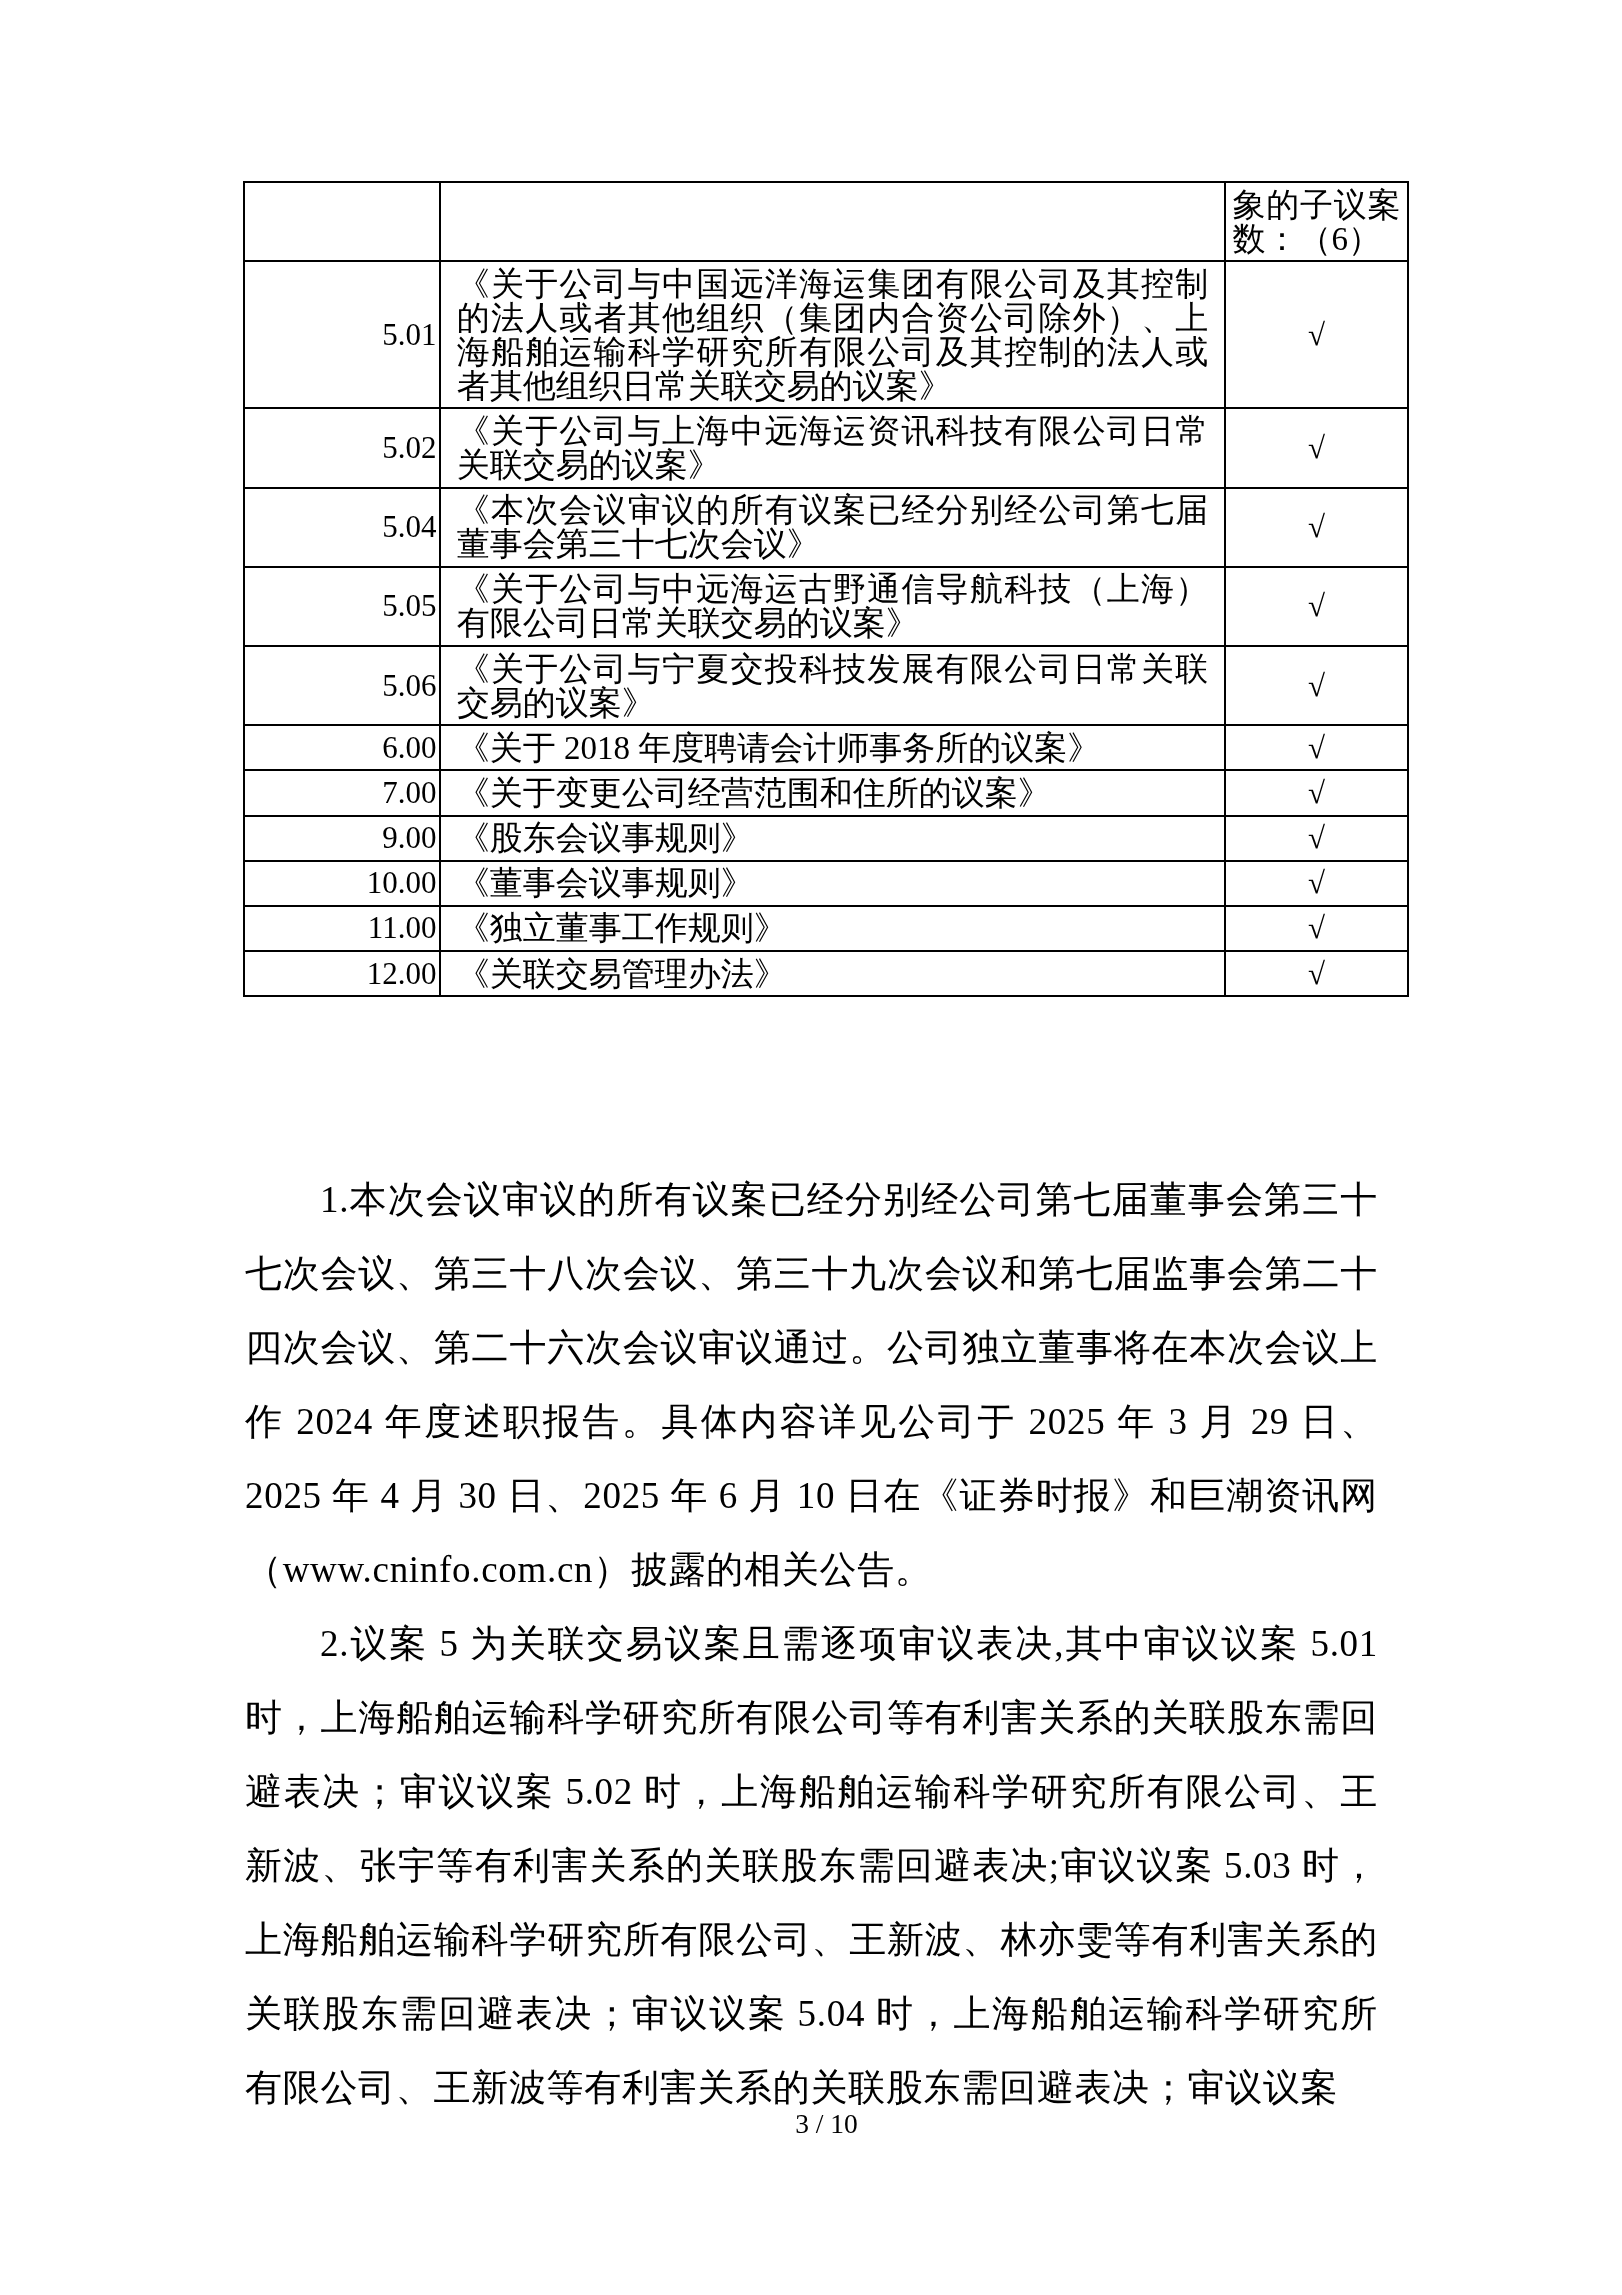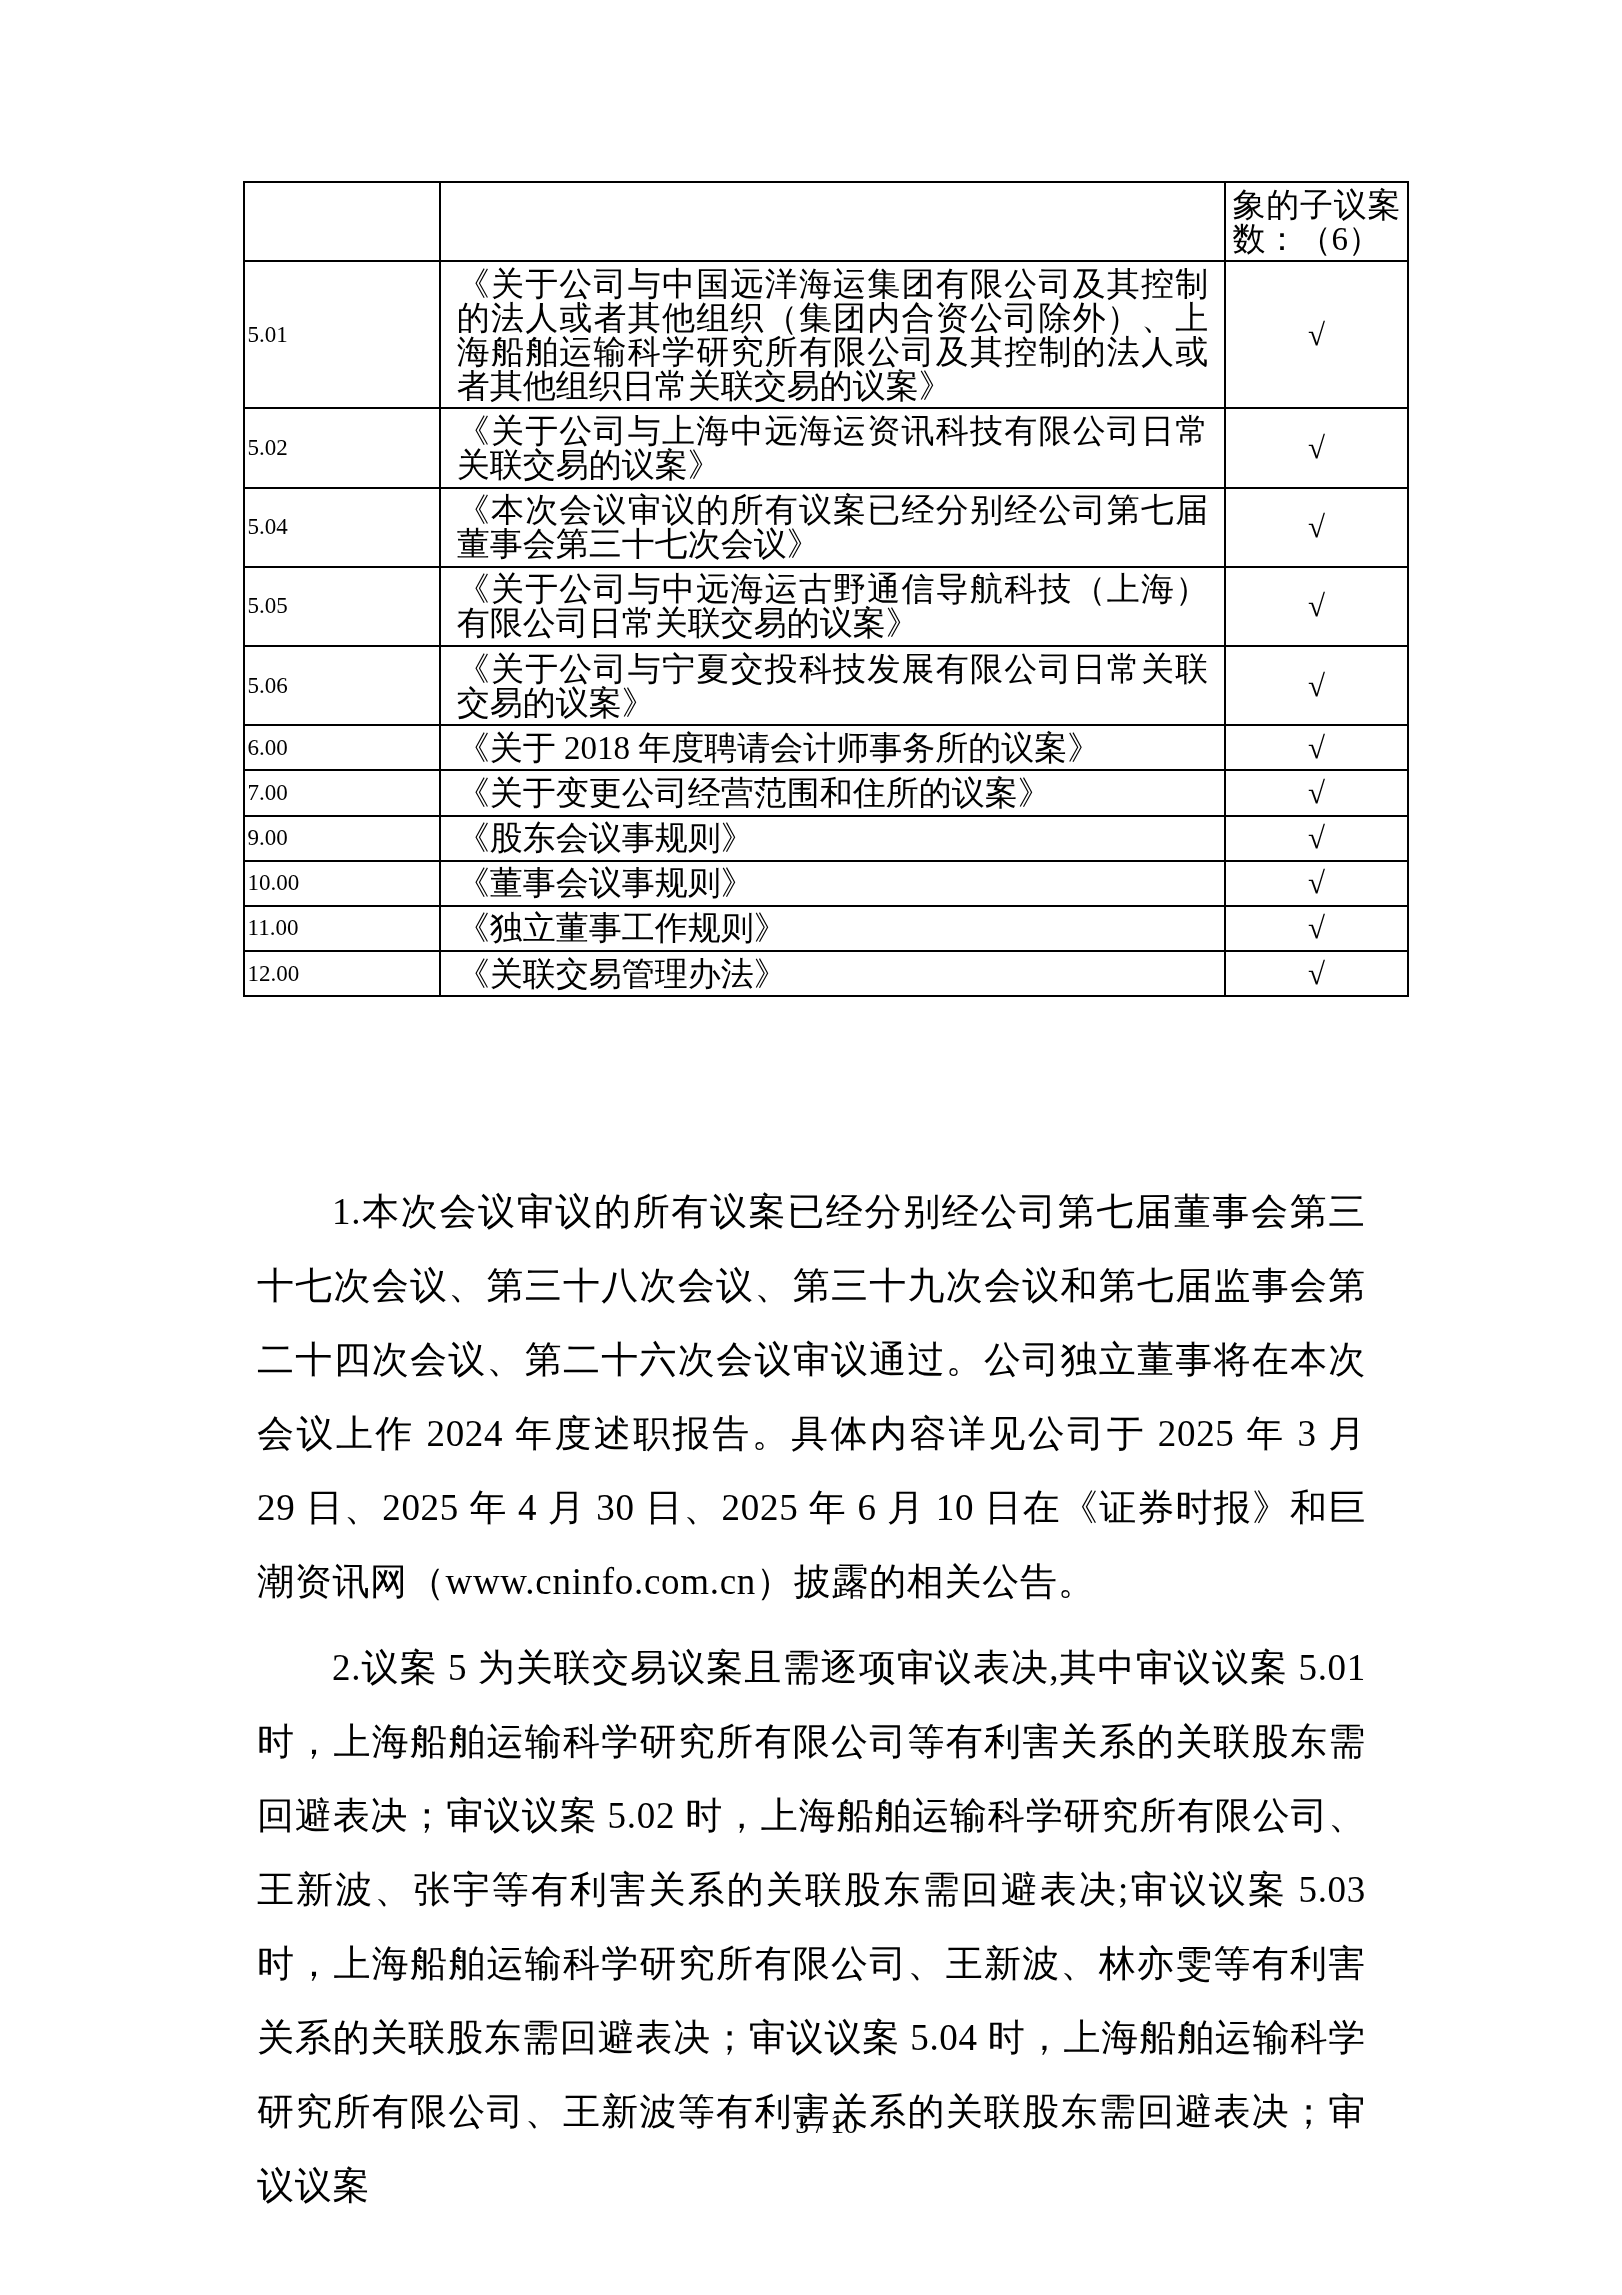--- a/index.html
+++ b/index.html
@@ -29,23 +29,23 @@
   .doc-table td {
     border: 2px solid #000000;
     border-top-width: 2.6px;
     border-bottom-width: 2.6px;
     vertical-align: middle;
     font-size: 33px;
     line-height: 34px;
     padding: 4.6px 13px;
   }
   .doc-table td.c-no {
-    text-align: left;
+    text-align: right;
     padding: 4.6px 2.6px;
-    font-size: 23px;
+    font-size: 31px;
   }
   .doc-table td.c-title {
     text-align: justify;
     text-align-last: left;
     padding: 4.6px 15.7px;
   }
   .doc-table td.c-check {
     text-align: center;
     padding: 4.6px 2.6px;
     font-size: 31px;
@@ -57,21 +57,21 @@
   }
 
   
   .body-text {
     position: absolute;
     left: 245px;
     top: 1163px;
     width: 1133px;
   }
   .body-text p {
-    margin: 12px;
+    margin: 0;
     font-size: 37px;
     line-height: 74px;
     text-align: justify;
     text-justify: inter-ideograph;
     text-indent: 75px;
     letter-spacing: 0.7px;
   }
 
   
   .page-footer {

